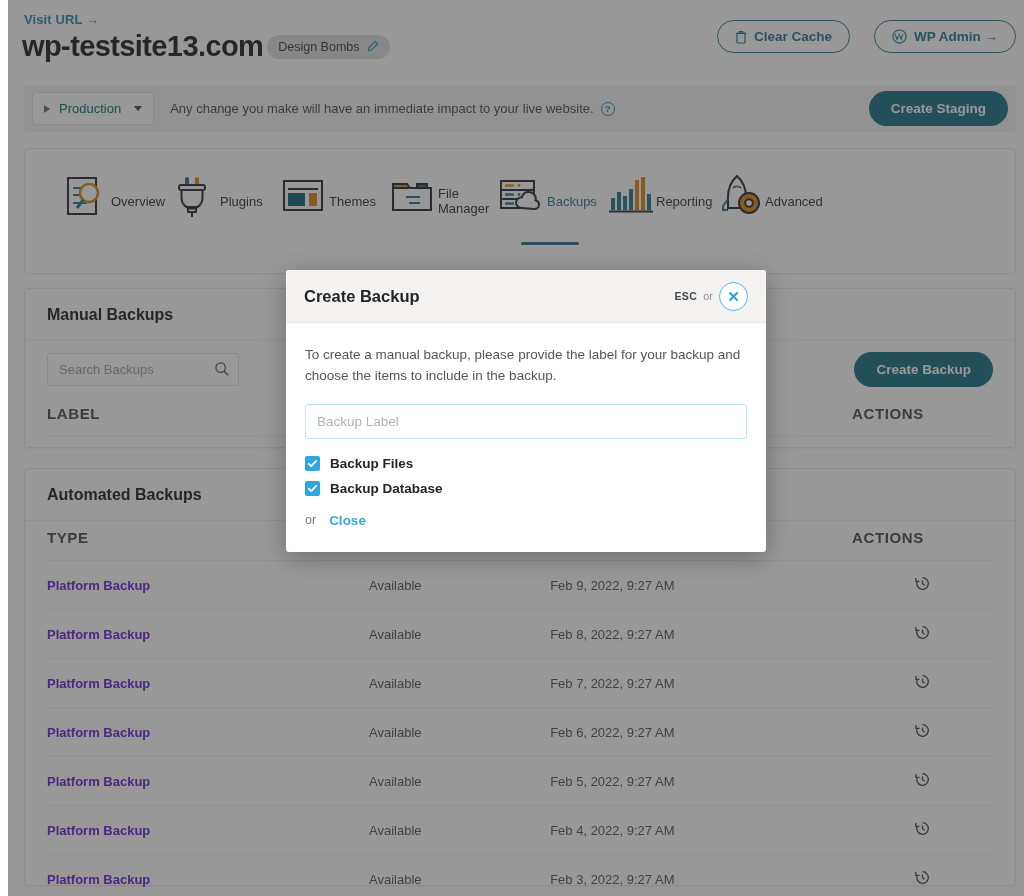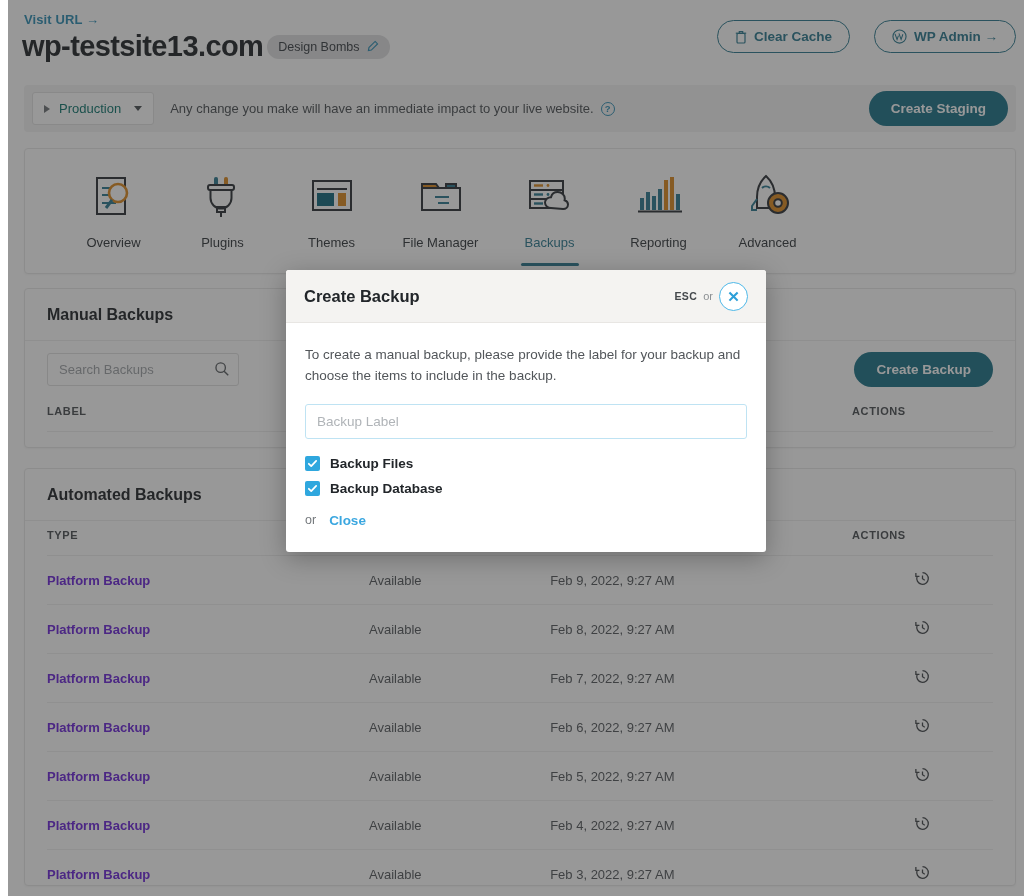--- a/index.html
+++ b/index.html
@@ -123,21 +123,21 @@
     width: 992px; height: 126px;
     background: #ffffff;
     border: 1px solid #e9e9e9;
     border-radius: 4px;
     box-shadow: 0 1px 2px rgba(0,0,0,0.04);
     display: flex; align-items: flex-start;
     padding-left: 34px; padding-top: 18px;
   }
   .nav-item {
     width: 109px;
-    display: flex; flex-direction: column; align-items: center;
+    display: flex; align-items: center;
     position: relative;
     cursor: pointer;
     padding-bottom: 16px;
   }
   .nav-icon { height: 62px; display: flex; align-items: center; justify-content: center; }
   .nav-label {
     margin-top: 6px;
     font-size: 13px; color: #33383c; font-weight: 400;
   }
   .nav-item.active .nav-label { color: #2d7a90; font-weight: 400; }
@@ -192,21 +192,21 @@
     margin-left: auto;
     background: #1d7489; color: #ffffff;
     border: none; border-radius: 19px;
     padding: 10px 22px;
     font-size: 13.5px; font-weight: 700;
     cursor: pointer;
   }
 
   table.tbl { width: 100%; border-collapse: collapse; table-layout: fixed; }
   table.tbl th {
-    font-size: 11px; font-weight: 700; letter-spacing: .6px;
+    font-size: 15px; font-weight: 700; letter-spacing: .6px;
     color: #4b5054; text-align: left;
     padding: 8px 0 14px 0;
     border-bottom: 1px solid #ededed;
   }
   table.tbl td {
     font-size: 13px; color: #55595d;
     padding: 14px 0;
     border-bottom: 1px solid #f0f0f0;
   }
   table.tbl td.type { font-weight: 700; color: #6d28d9; }

